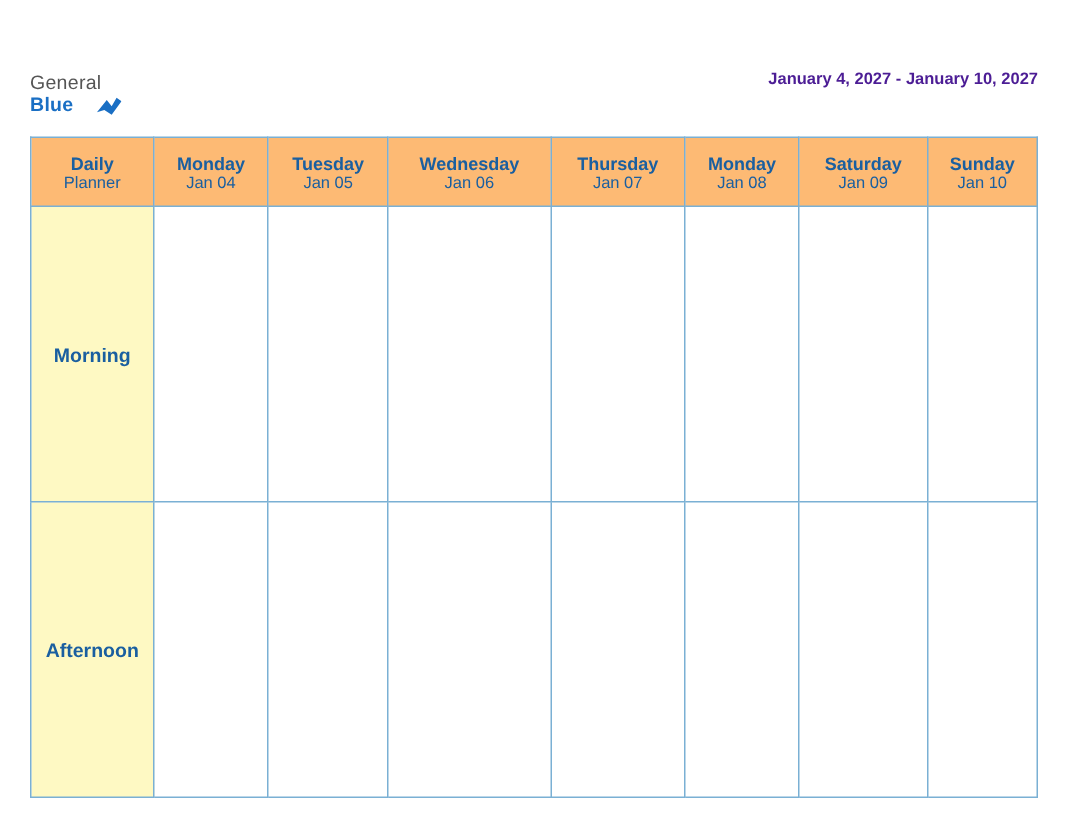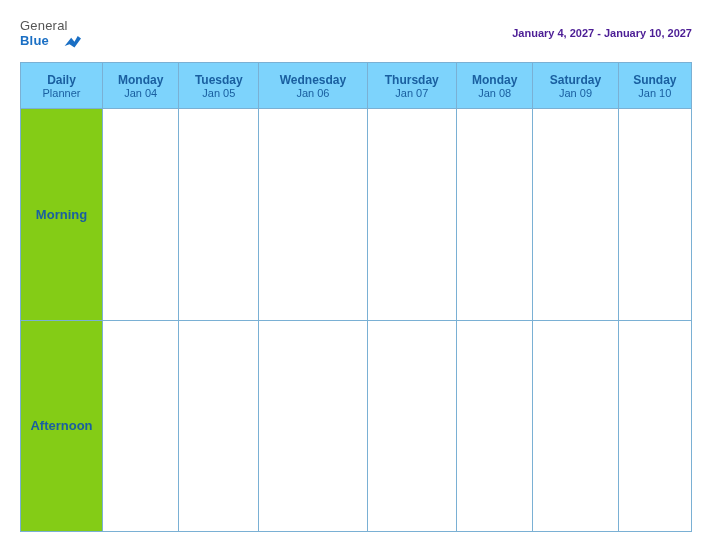--- a/index.html
+++ b/index.html
@@ -13,22 +13,23 @@
     .page {
       width: 712px;
       height: 550px;
       padding: 18px 20px 18px 20px;
       display: flex;
       flex-direction: column;
     }
     .header {
       display: flex;
       justify-content: space-between;
-      align-items: center;
+      align-items: flex-start;
       margin-bottom: 14px;
+      margin-top: 29px;
     }
     .logo-area {
       display: flex;
       flex-direction: column;
       align-items: flex-start;
     }
     .logo-general {
       font-size: 13px;
       color: #555;
       font-weight: normal;
@@ -68,21 +69,21 @@
       border: 1.5px solid #7ab0d4;
     }
     .calendar-table th,
     .calendar-table td {
       border: 1px solid #7ab0d4;
       text-align: center;
       vertical-align: middle;
       padding: 4px 2px;
     }
     .header-row th {
-      background: #7dd3fc;
+      background: #fdba74;
       color: #1a5fa0;
       font-weight: bold;
       font-size: 12px;
       height: 46px;
     }
     .header-row th .day-name {
       font-size: 12px;
       font-weight: bold;
       color: #1a5fa0;
     }
@@ -103,21 +104,21 @@
       color: #1a5fa0;
       font-weight: bold;
       font-size: 12px;
       width: 82px;
     }
     .time-row td {
       height: 108px;
       background: #fff;
     }
     .time-row td.label-col {
-      background: #84cc16;
+      background: #fef9c3;
     }
   </style>
 </head>
 <body>
 
 <div class="page">
   <div class="header">
     <div class="logo-area">
       <span class="logo-general">General</span>
       <span class="logo-blue">

